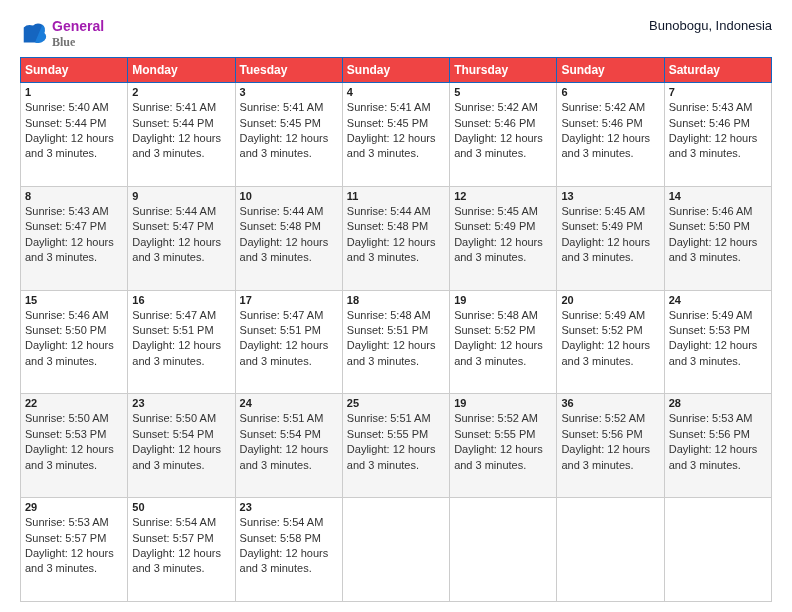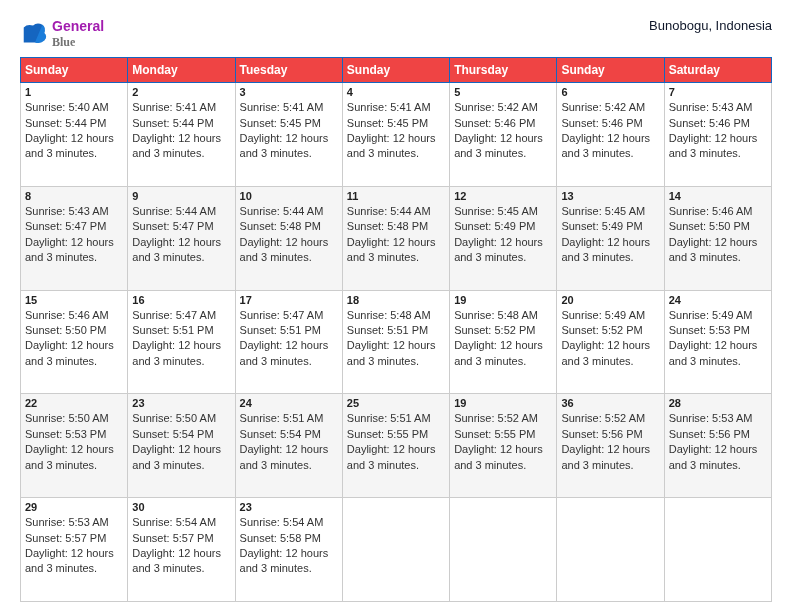--- a/index.html
+++ b/index.html
@@ -361,21 +361,21 @@
         <tr>
           <td>
         <span class="day-num">29</span>
         <div class="cell-info">
           <span>Sunrise: 5:53 AM</span><br>
           <span>Sunset: 5:57 PM</span><br>
           <span>Daylight: 12 hours and 3 minutes.</span>
         </div>
       </td>
           <td>
-        <span class="day-num">30</span>
+        <span class="day-num">50</span>
         <div class="cell-info">
           <span>Sunrise: 5:54 AM</span><br>
           <span>Sunset: 5:57 PM</span><br>
           <span>Daylight: 12 hours and 3 minutes.</span>
         </div>
       </td>
           <td>
         <span class="day-num">23</span>
         <div class="cell-info">
           <span>Sunrise: 5:54 AM</span><br>

